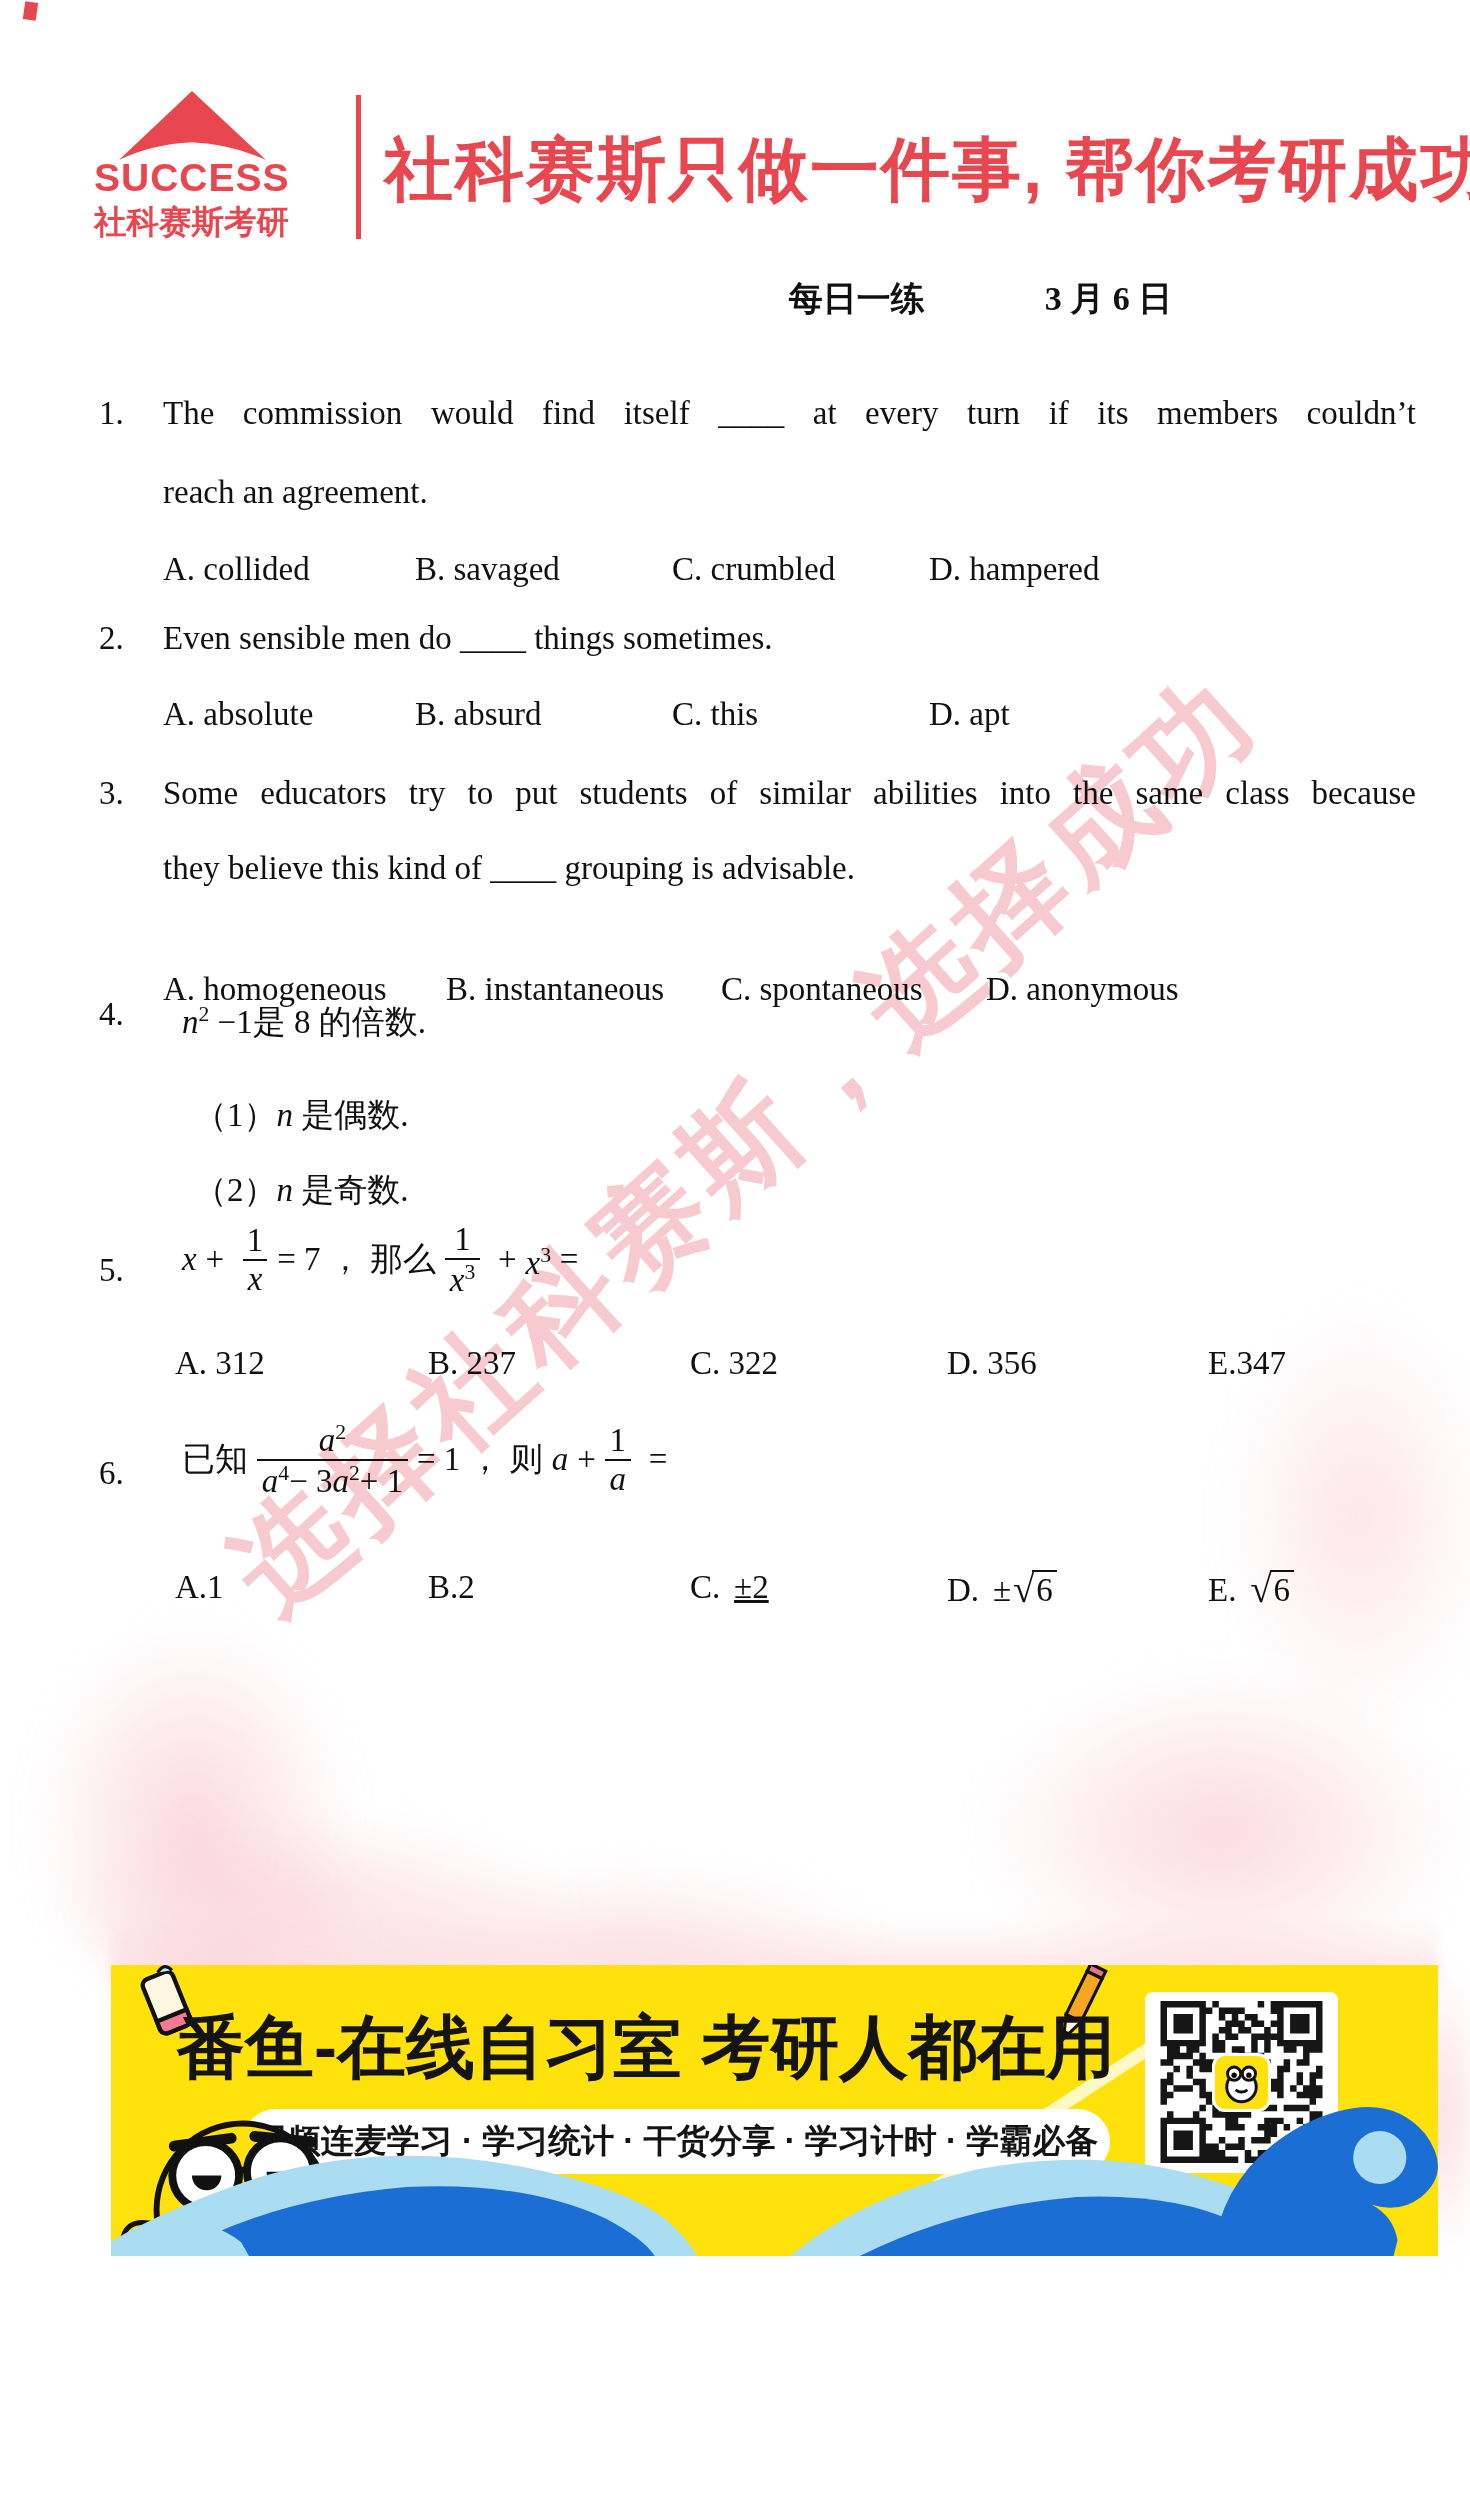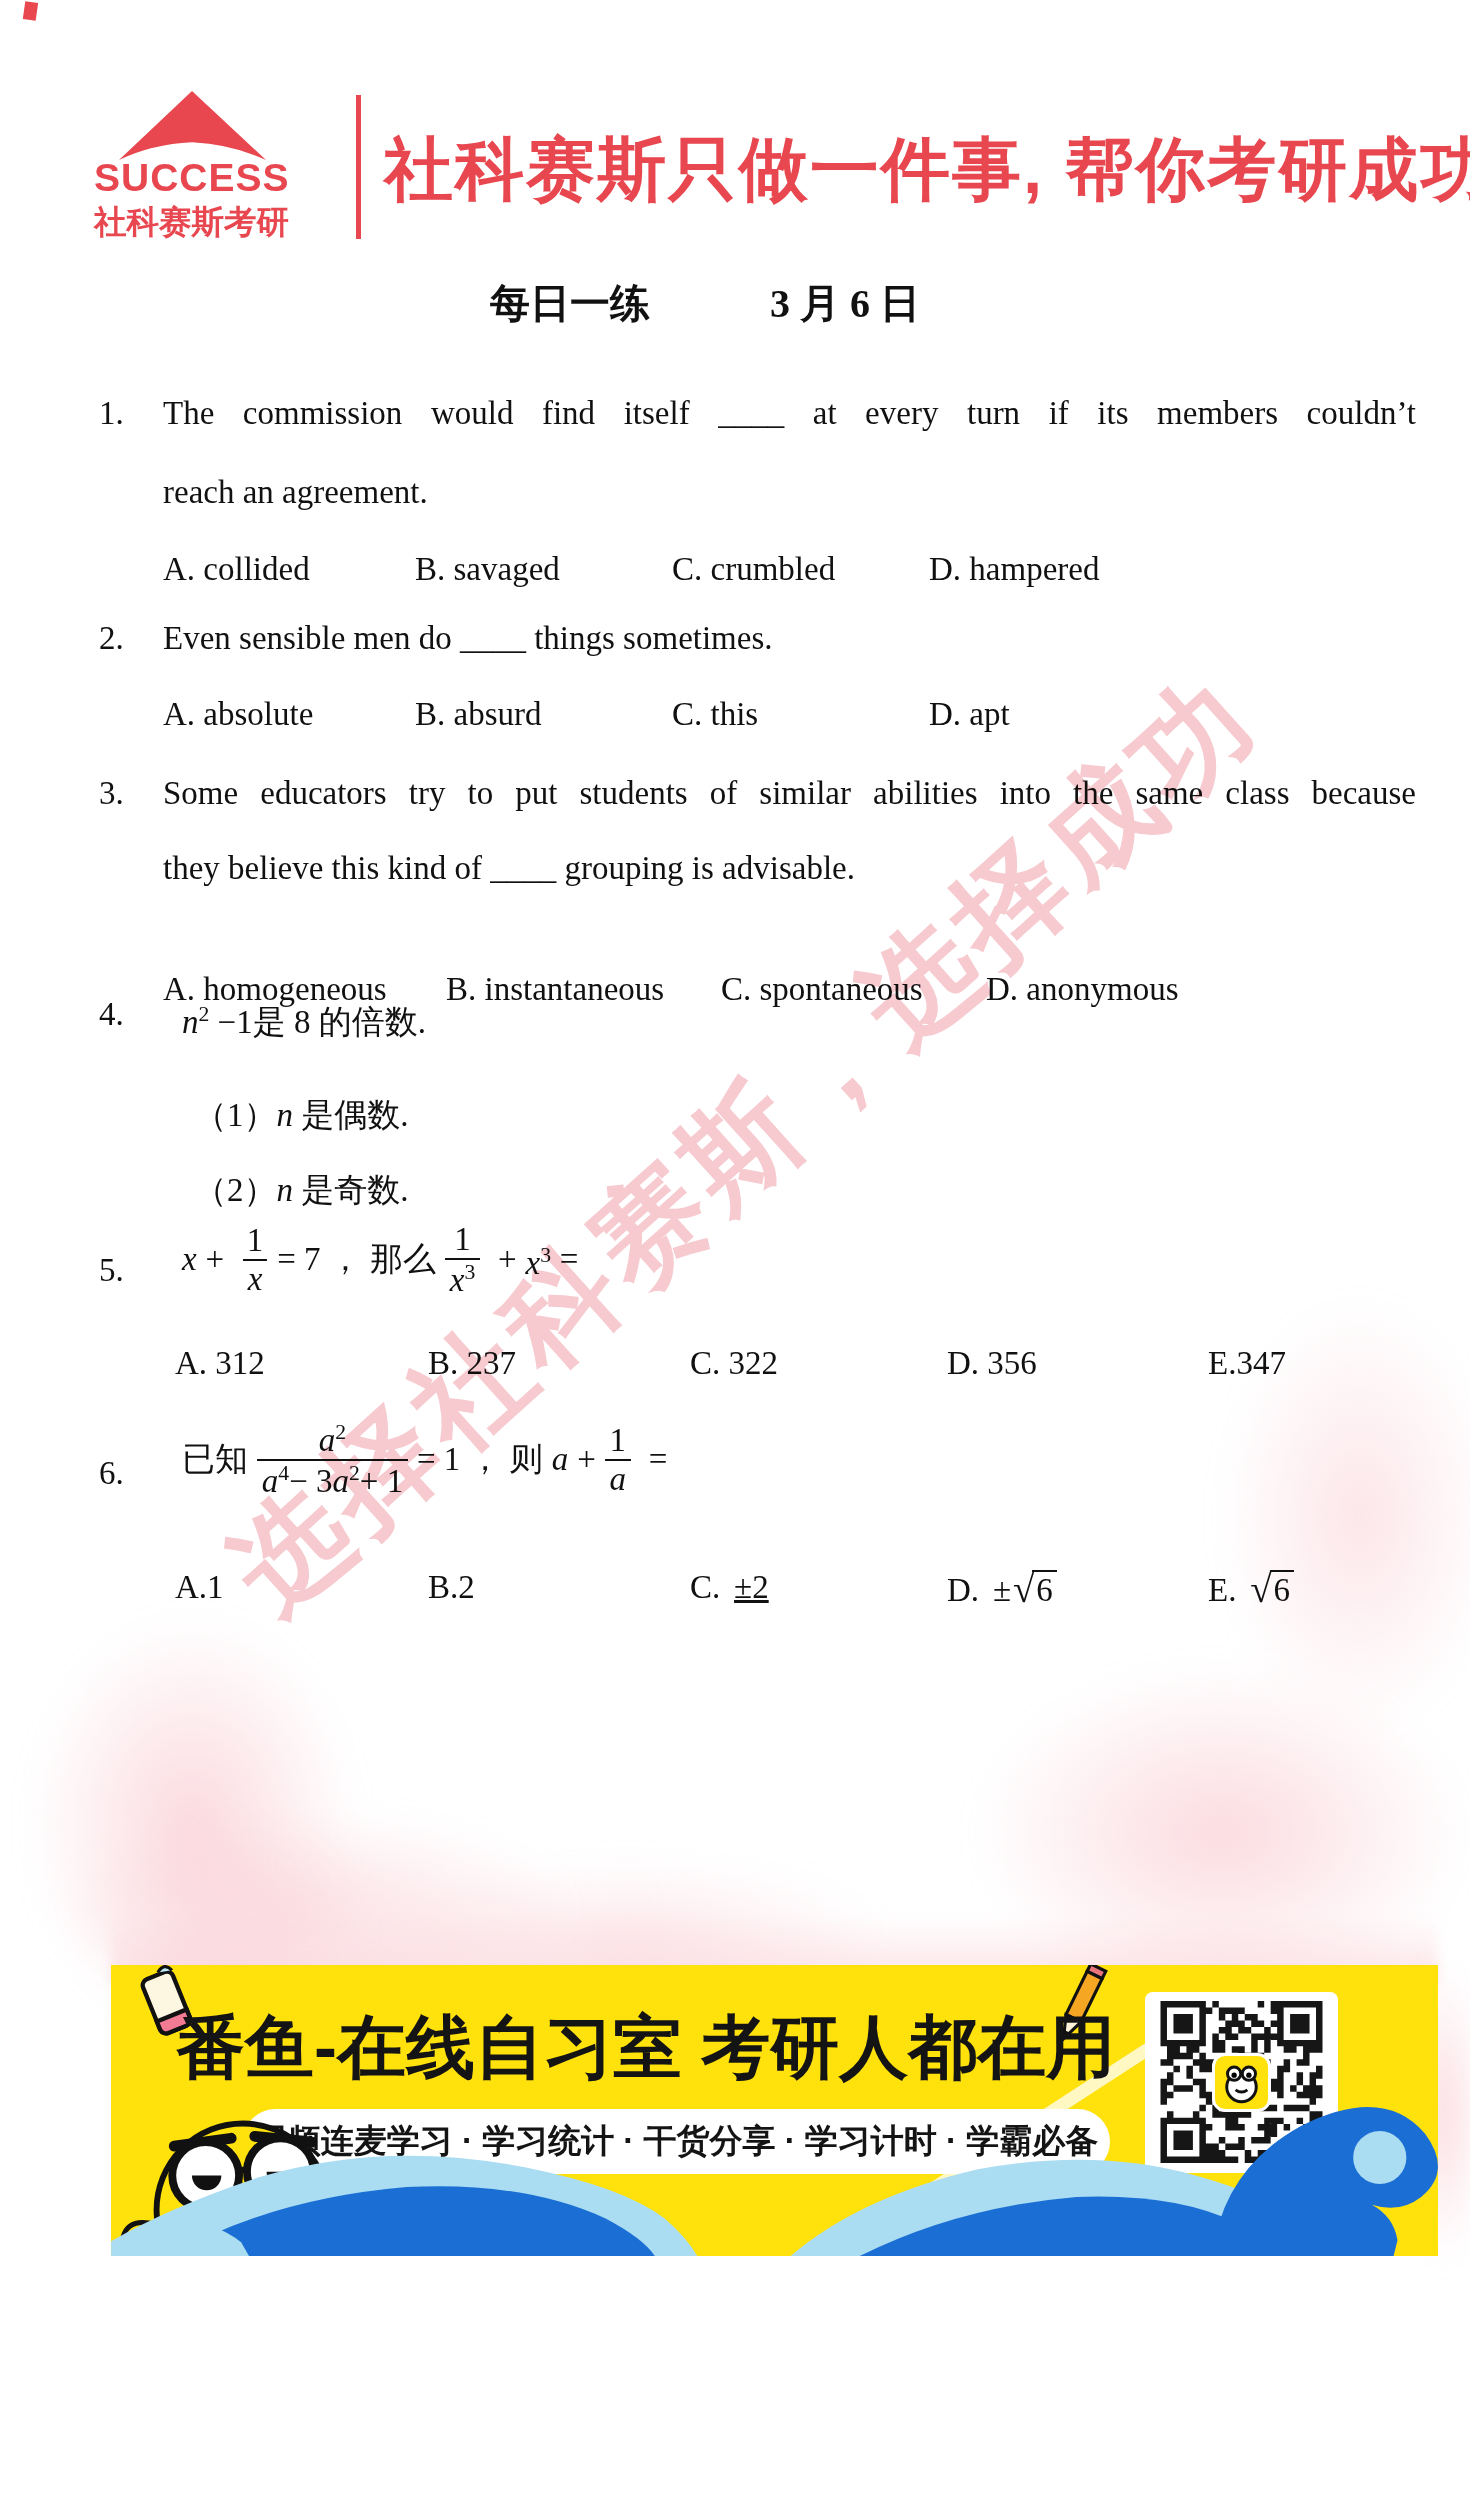--- a/index.html
+++ b/index.html
@@ -12,21 +12,21 @@
   .logo-roof { position:absolute; left:116px; top:89px; }
   .brand { position:absolute; left:94px; top:156px; font-family:"Liberation Sans","DejaVu Sans",sans-serif;
            font-weight:900; font-size:39px; color:#e84750; letter-spacing:1px; }
   .brand-sub { position:absolute; left:94px; top:201px; font-family:"Liberation Sans","DejaVu Sans",sans-serif;
            font-weight:800; font-size:32.5px; color:#e84750; }
   .divider { position:absolute; left:356px; top:95px; width:4.9px; height:144px; background:#e84750; }
   .slogan { position:absolute; left:384px; top:124px; font-family:"Liberation Sans","DejaVu Sans",sans-serif;
            font-weight:900; font-size:69px; color:#e84750; letter-spacing:2px; white-space:nowrap; }
 
   
-  .title-row { position:absolute; top:276px; left:0; width:1471px; display:flex; font-weight:700; font-size:40px; }
+  .title-row { position:absolute; top:276px; left:0; width:1471px; display:flex; font-weight:700; font-size:34px;justify-content:center; }
   .title-left { margin-left:490px; } .title-right { margin-left:120px; }
 
   
   .row { position:absolute; left:0; width:1471px; font-size:33px; line-height:43px; z-index:2; }
   .qno { position:absolute; left:99px; top:0; }
   .content { margin-left:163px; margin-right:55px; }
   .content.mathind { margin-left:182px; }
   .content.subind { margin-left:194px;margin-top:14px; }
   .justify { text-align:justify; text-align-last:justify; }
   .it { font-style:italic; }

